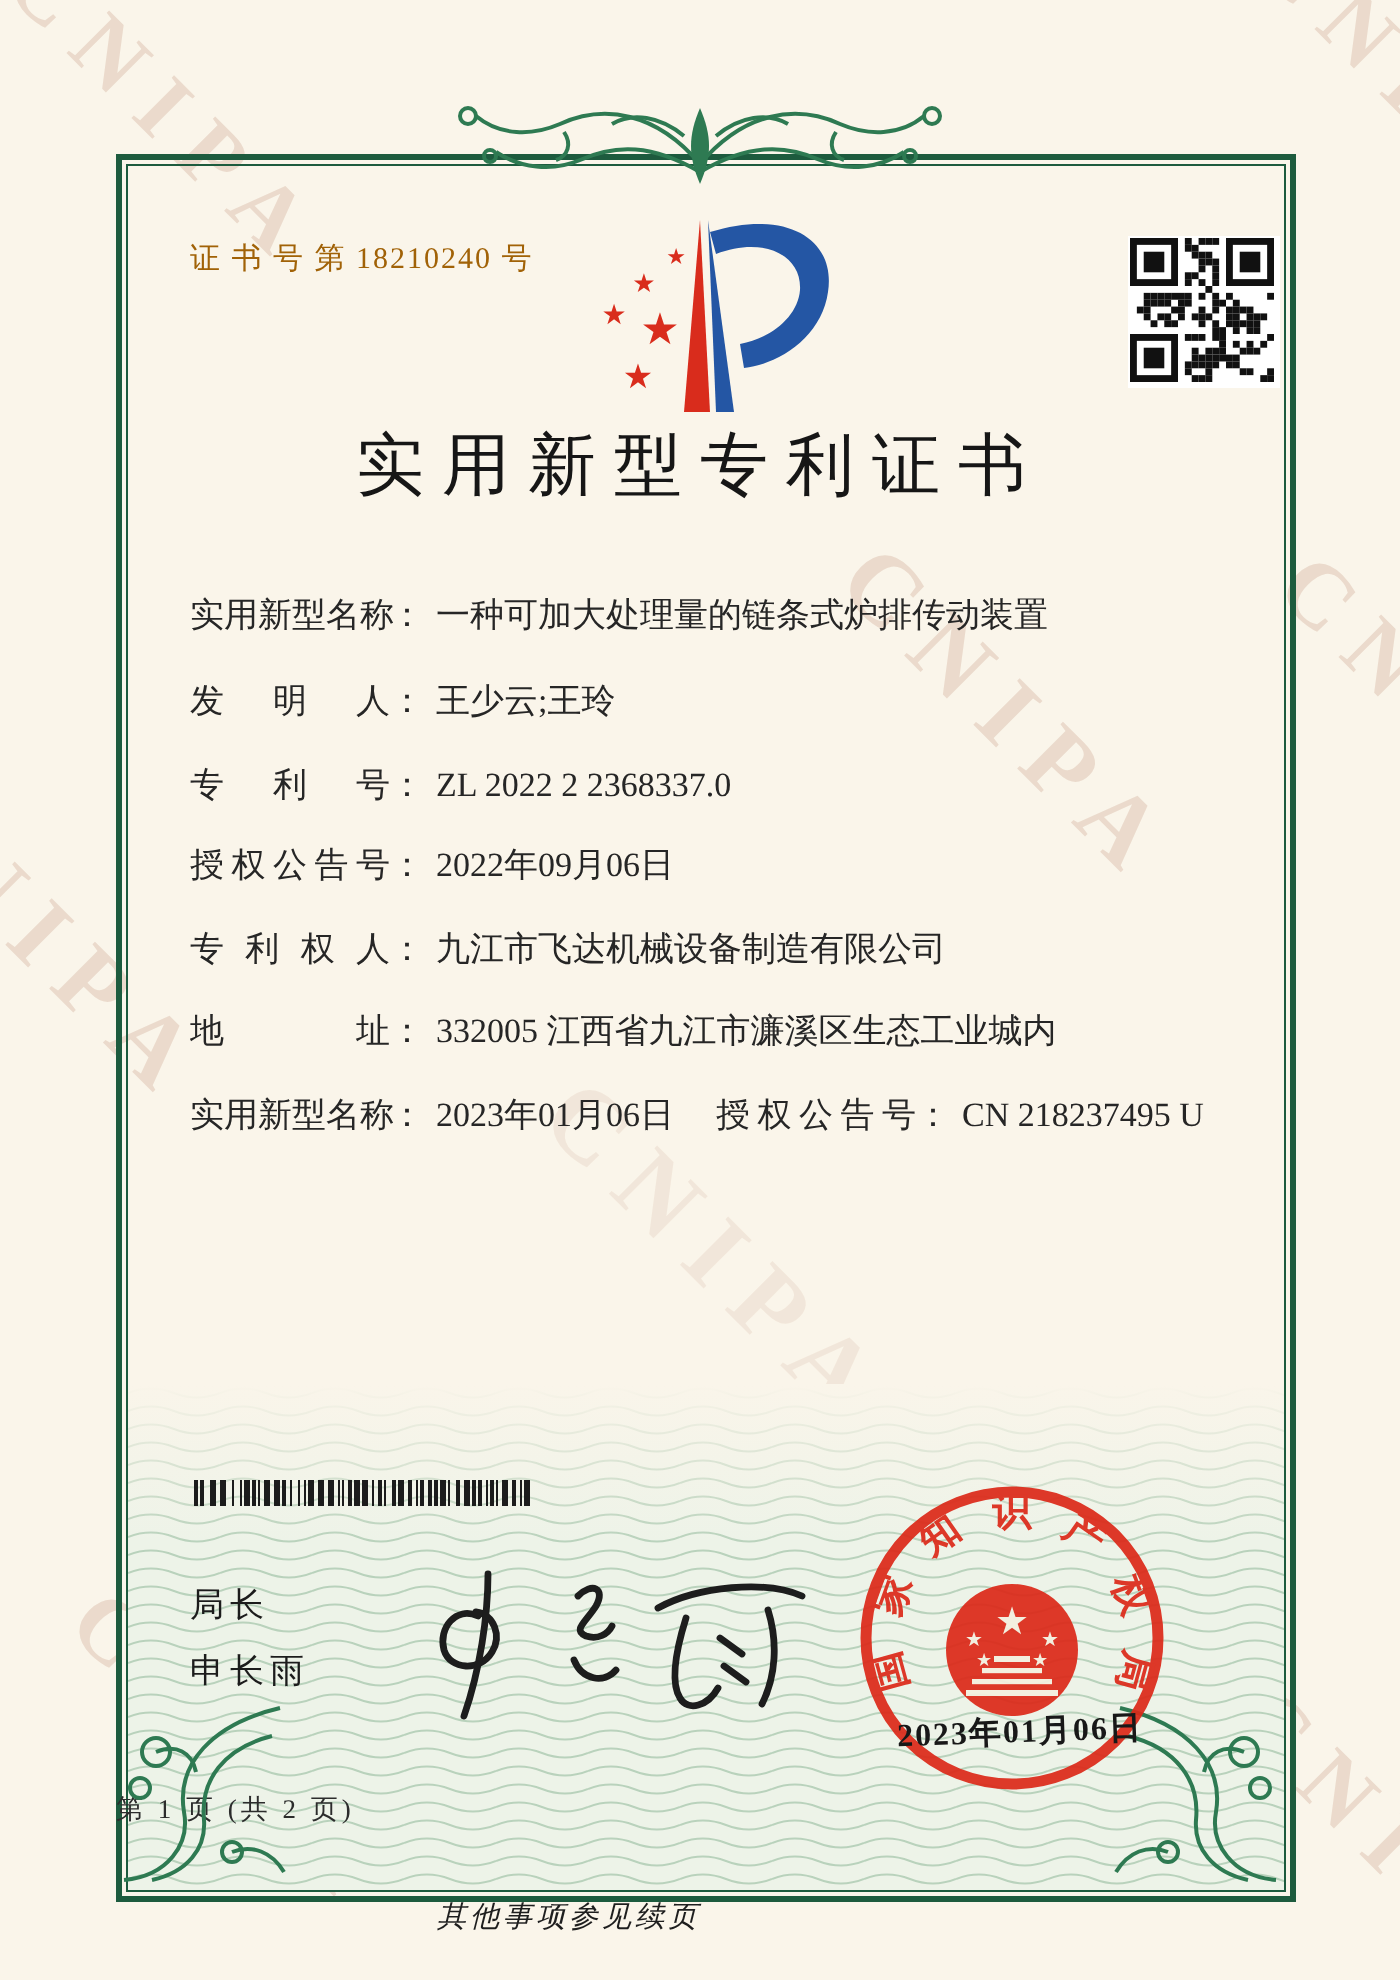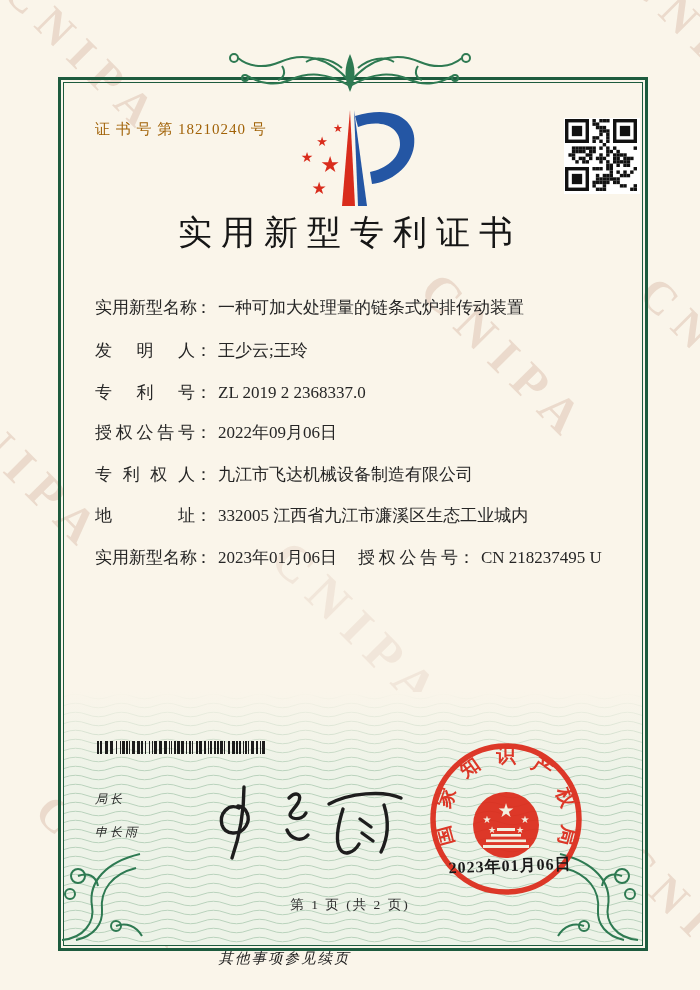--- a/index.html
+++ b/index.html
@@ -31,27 +31,27 @@
   .flabel{display:inline-block;width:100px;text-align:justify;text-align-last:justify;vertical-align:top;}
   .fcolon{display:inline-block;}
   .fvalue{margin-left:6px;}
   .pair2{position:absolute;left:263px;top:0;white-space:nowrap;}
 
   .paras{left:95px;top:574px;width:514px;font-size:15.5px;line-height:25px;color:#1e1e1e;
          font-style:italic;z-index:2;text-align:justify;}
   .paras p{margin:0;text-indent:2em;}
 
   .barcode{left:97px;top:740px;z-index:2;}
-  .director{left:95px;font-size:12px;font-family:"Liberation Sans",sans-serif;
-            color:#1c1c1c;z-index:2;letter-spacing:3px;font-style:italic;}
+  .director{left:95px;font-size:17px;font-family:"Liberation Sans",sans-serif;
+            color:#1c1c1c;z-index:2;letter-spacing:3px;}
   .signature{left:203px;top:780px;z-index:3;}
   .sealwrap{left:420px;top:733px;z-index:3;}
   .sealdate{left:428px;top:856px;width:164px;text-align:center;font-size:16px;font-weight:bold;
             letter-spacing:1px;color:#181818;transform:rotate(-2deg);z-index:4;}
-  .pageind{left:58px;top:896px;width:584px;text-align:center;font-size:13.5px;
+  .pageind{left:58px;top:896px;width:584px;text-align:left;font-size:13.5px;
            letter-spacing:2px;color:#2c2c2c;z-index:2;font-family:Liberation Serif, serif;}
   .contnote{left:0;top:949px;width:569px;text-align:center;font-size:14.5px;font-style:italic;
             letter-spacing:2px;color:#1e1e1e;z-index:2;}
   .ornament-top{left:222px;top:42px;z-index:3;}
   .corner{z-index:3;}
 </style>
 </head>
 <body>
 
 <div class="wm" style="left:-18px;top:28px;">CNIPA</div>
@@ -276,21 +276,21 @@
 
 <div class="abs title">实用新型专利证书</div>
 
 <div class="frow" style="top:296px;">
   <span class="flabel">实用新型名称</span><span class="fcolon">：</span><span class="fvalue">一种可加大处理量的链条式炉排传动装置</span>
 </div>
 <div class="frow" style="top:339px;">
   <span class="flabel">发明人</span><span class="fcolon">：</span><span class="fvalue">王少云;王玲</span>
 </div>
 <div class="frow" style="top:381px;">
-  <span class="flabel">专利号</span><span class="fcolon">：</span><span class="fvalue">ZL 2019 2 2368337.0</span>
+  <span class="flabel">专利号</span><span class="fcolon">：</span><span class="fvalue">ZL 2022 2 2368337.0</span>
 </div>
 <div class="frow" style="top:421px;">
   <span class="flabel">授权公告号</span><span class="fcolon">：</span><span class="fvalue">2022年09月06日</span>
 </div>
 <div class="frow" style="top:463px;">
   <span class="flabel">专利权人</span><span class="fcolon">：</span><span class="fvalue">九江市飞达机械设备制造有限公司</span>
 </div>
 <div class="frow" style="top:504px;">
   <span class="flabel">地址</span><span class="fcolon">：</span><span class="fvalue">332005 江西省九江市濂溪区生态工业城内</span>
 </div>

